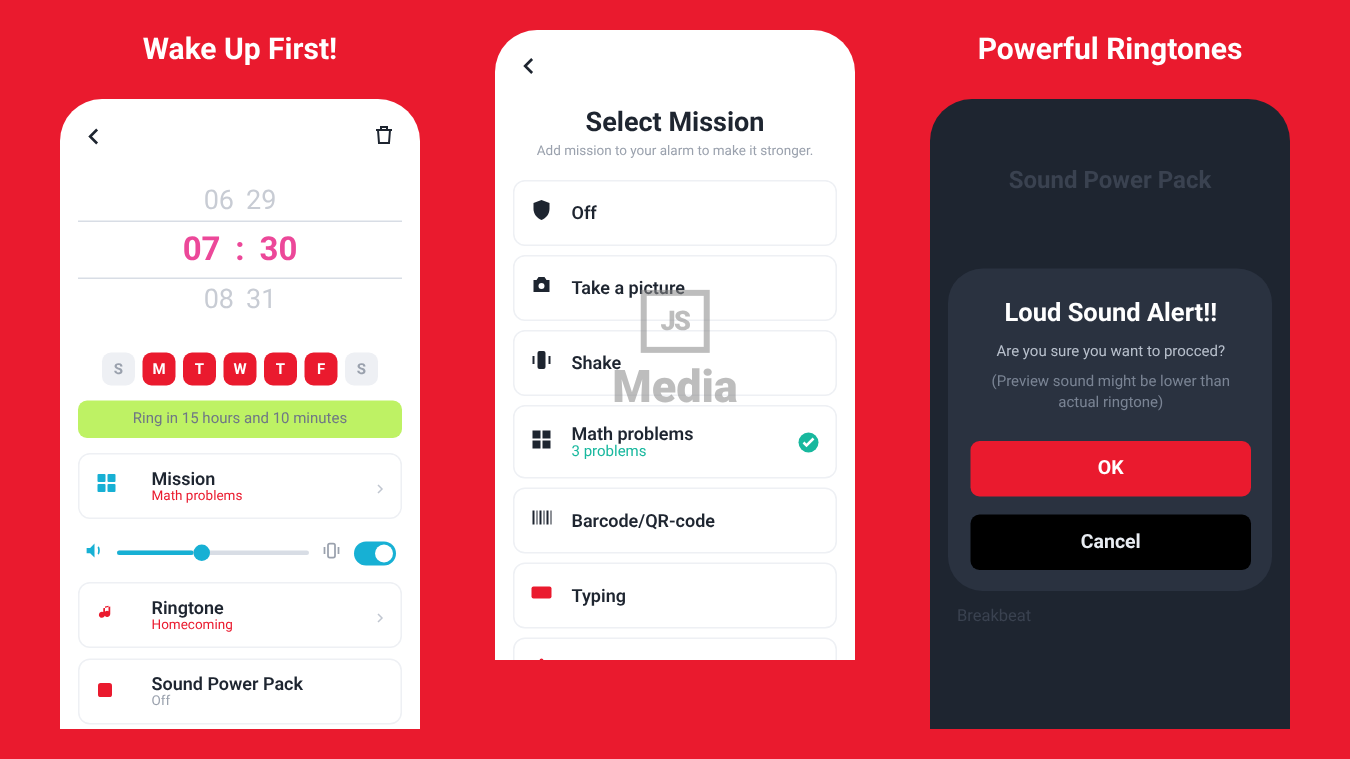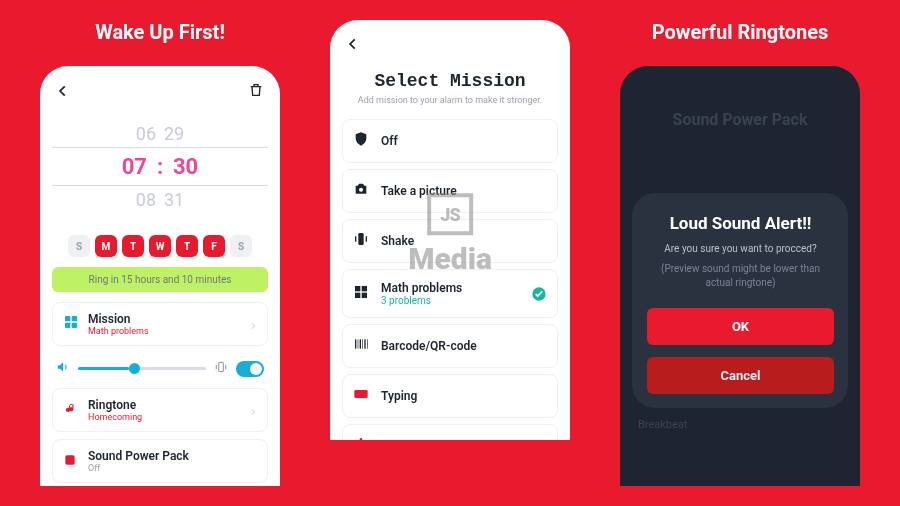--- a/index.html
+++ b/index.html
@@ -92,21 +92,21 @@
     margin-bottom: 10px;
   }
   .card {
     background: #fff;
     border: 1px solid #eef0f4;
     border-radius: 8px;
     padding: 9px 10px;
     margin-bottom: 7px;
     display: flex;
     align-items: center;
-    gap: 9px;
+    gap: 22px;
   }
   .card .icon { width: 16px; flex-shrink: 0; }
   .card-body { flex: 1; }
   .card-title { font-size: 12px; font-weight: 600; color: #1e2530; }
   .card-sub { font-size: 9px; color: #ea1a2e; }
   .card-sub.muted { color: #9aa1ad; }
   .chevron svg { width: 8px; height: 8px; }
   .slider-row {
     display: flex;
     align-items: center;
@@ -119,47 +119,47 @@
   .slider-fill { position: absolute; left: 0; top: 0; height: 3px; background: #17b0d4; border-radius: 2px; width: 40%; }
   .slider-thumb { position: absolute; left: 40%; top: -4px; width: 11px; height: 11px; background: #17b0d4; border-radius: 50%; }
   .toggle {
     width: 28px; height: 16px; background: #17b0d4; border-radius: 8px; position: relative;
   }
   .toggle::after {
     content: ''; position: absolute; right: 2px; top: 2px; width: 12px; height: 12px; background: #fff; border-radius: 50%;
   }
   
   .mission-header { text-align: center; padding: 6px 0 14px 0; }
-  .mission-title { font-size: 18px; font-weight: 700; color: #1e2530; font-family: Liberation Mono, monospace; }
+  .mission-title { font-size: 18px; font-weight: 700; color: #1e2530; }
   .mission-sub { font-size: 9px; color: #9aa1ad; margin-top: 4px; }
   .mission-list { display: flex; flex-direction: column; gap: 6px; }
   .mission-item {
     background: #fff; border: 1px solid #eef0f4; border-radius: 8px;
     padding: 11px 10px; display: flex; align-items: center; gap: 10px;
   }
   .mission-item .mi-icon { width: 18px; flex-shrink: 0; }
   .mission-item .mi-body { flex: 1; }
   .mission-item .mi-title { font-size: 12px; font-weight: 600; color: #1e2530; }
   .mission-item .mi-sub { font-size: 10px; color: #18b89e; }
   .mi-check { width: 16px; height: 16px; }
   
   .dim-title { color: #3a4250; font-size: 16px; font-weight: 700; text-align: center; padding: 30px 0 10px 0; }
   .dim-text { color: #3a4250; font-size: 11px; }
   .dialog {
     background: #2a3240; border-radius: 23px; padding: 20px 14px 14px 15px;
-    margin-top: 54px;
+    margin-top: 40px;
   }
   .dialog-title { color: #fff; font-weight: 700; font-size: 17px; text-align: center; }
   .dialog-q { color: #b8c0cc; font-size: 10px; text-align: center; margin-top: 10px; }
   .dialog-note { color: #7a8494; font-size: 10px; text-align: center; margin-top: 8px; line-height: 1.4; }
   .dialog-btn {
     text-align: center; padding: 11px; border-radius: 6px; font-weight: 700; font-size: 13px; margin-top: 12px;
   }
   .dialog-btn.ok { background: #ea1a2e; color: #fff; margin-top: 18px; }
-  .dialog-btn.cancel { background: #b91c1c; color: #e8ecf2; }
+  .dialog-btn.cancel { background: #000000; color: #e8ecf2; }
   
   .watermark {
     position: absolute; left: 50%; top: 50%; transform: translate(-50%, -72%);
     display: flex; align-items: center; gap: 6px; opacity: 0.55; pointer-events: none; flex-direction: column;
   }
   .watermark .wm-box {
     border: 4px solid #888; width: 46px; height: 42px; display: flex; align-items: center; justify-content: center;
     font-weight: 900; color: #888; font-size: 18px; letter-spacing: -1px;
   }
   .watermark .wm-text {

